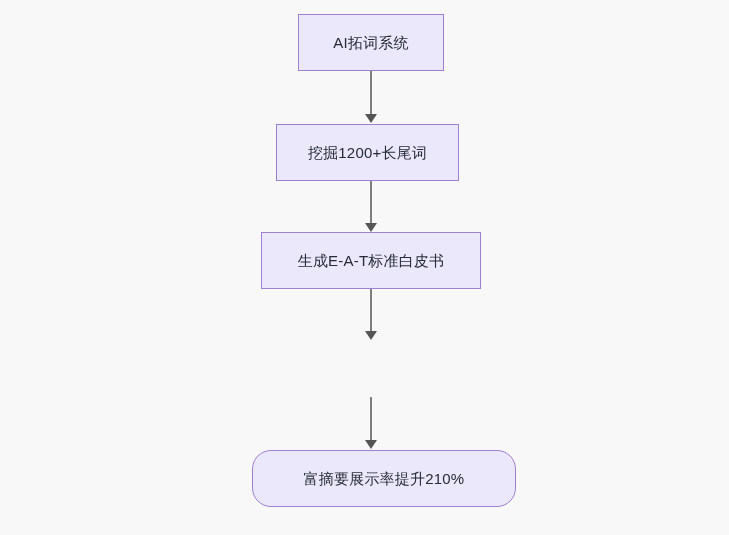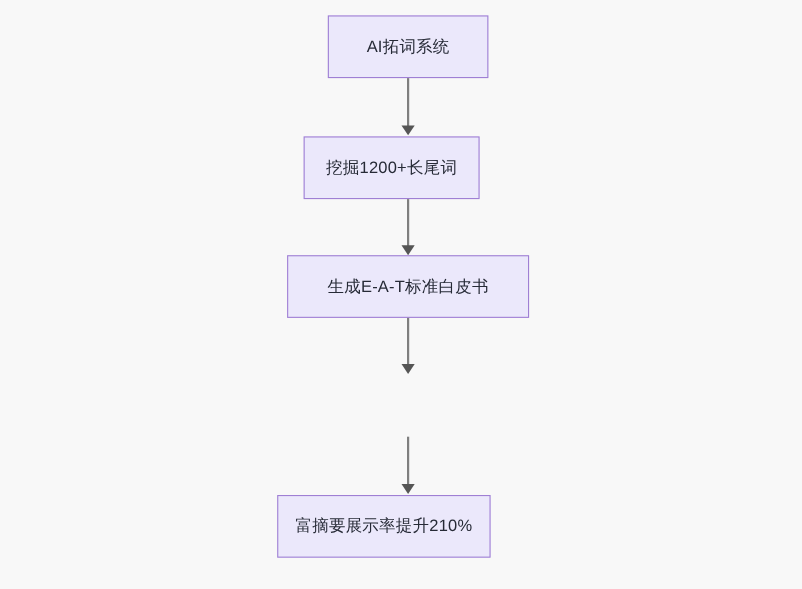--- a/index.html
+++ b/index.html
@@ -45,24 +45,24 @@
   .arrowhead {
     position: absolute;
     width: 0;
     height: 0;
     border-left: 6px solid transparent;
     border-right: 6px solid transparent;
     border-top: 9px solid #555555;
   }
   
   #node-1 { left: 298px; top: 14px;  width: 146px; }
-  #node-2 { left: 276px; top: 124px; width: 160px; }
+  #node-2 { left: 276px; top: 124px; width: 183px; }
   #node-3 { left: 261px; top: 232px; width: 220px; justify-content: center; }
   #node-4 { left: 264px; top: 340px; width: 214px; }
-  #node-5 { left: 252px; top: 450px; width: 194px; }
+  #node-5 { left: 252px; top: 450px; width: 264px; border-radius: 19px; }
   
   #edge-1 { left: 370px; top: 71px;  height: 45px; }
   #edge-2 { left: 370px; top: 181px; height: 44px; }
   #edge-3 { left: 370px; top: 289px; height: 44px; }
   #edge-4 { left: 370px; top: 397px; height: 45px; }
   #arrow-1 { left: 365px; top: 114px; }
   #arrow-2 { left: 365px; top: 223px; }
   #arrow-3 { left: 365px; top: 331px; }
   #arrow-4 { left: 365px; top: 440px; }
 </style>

